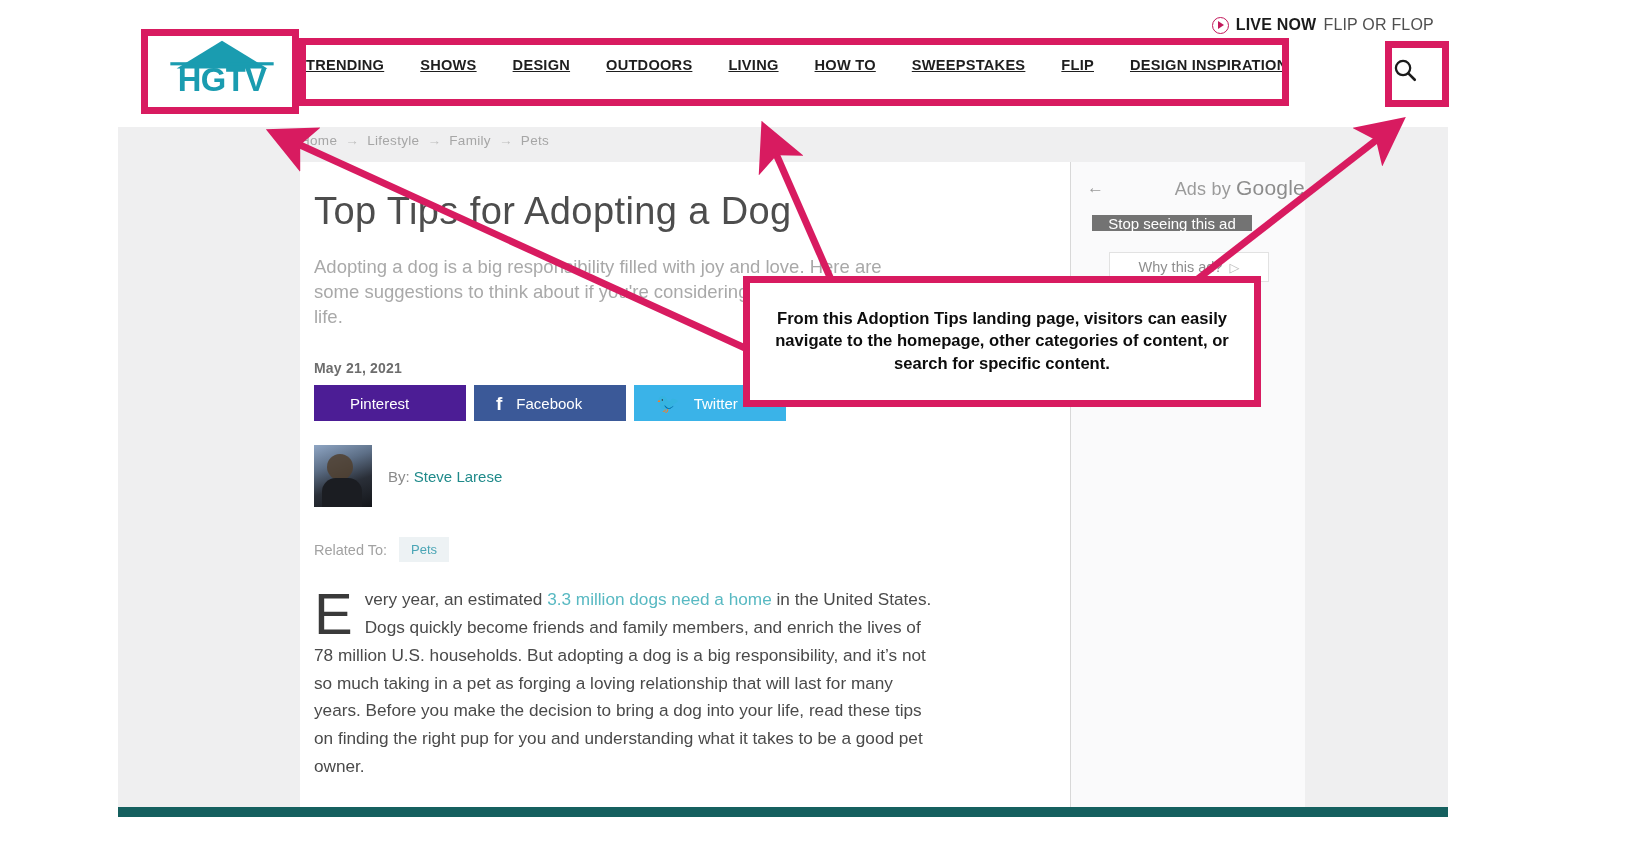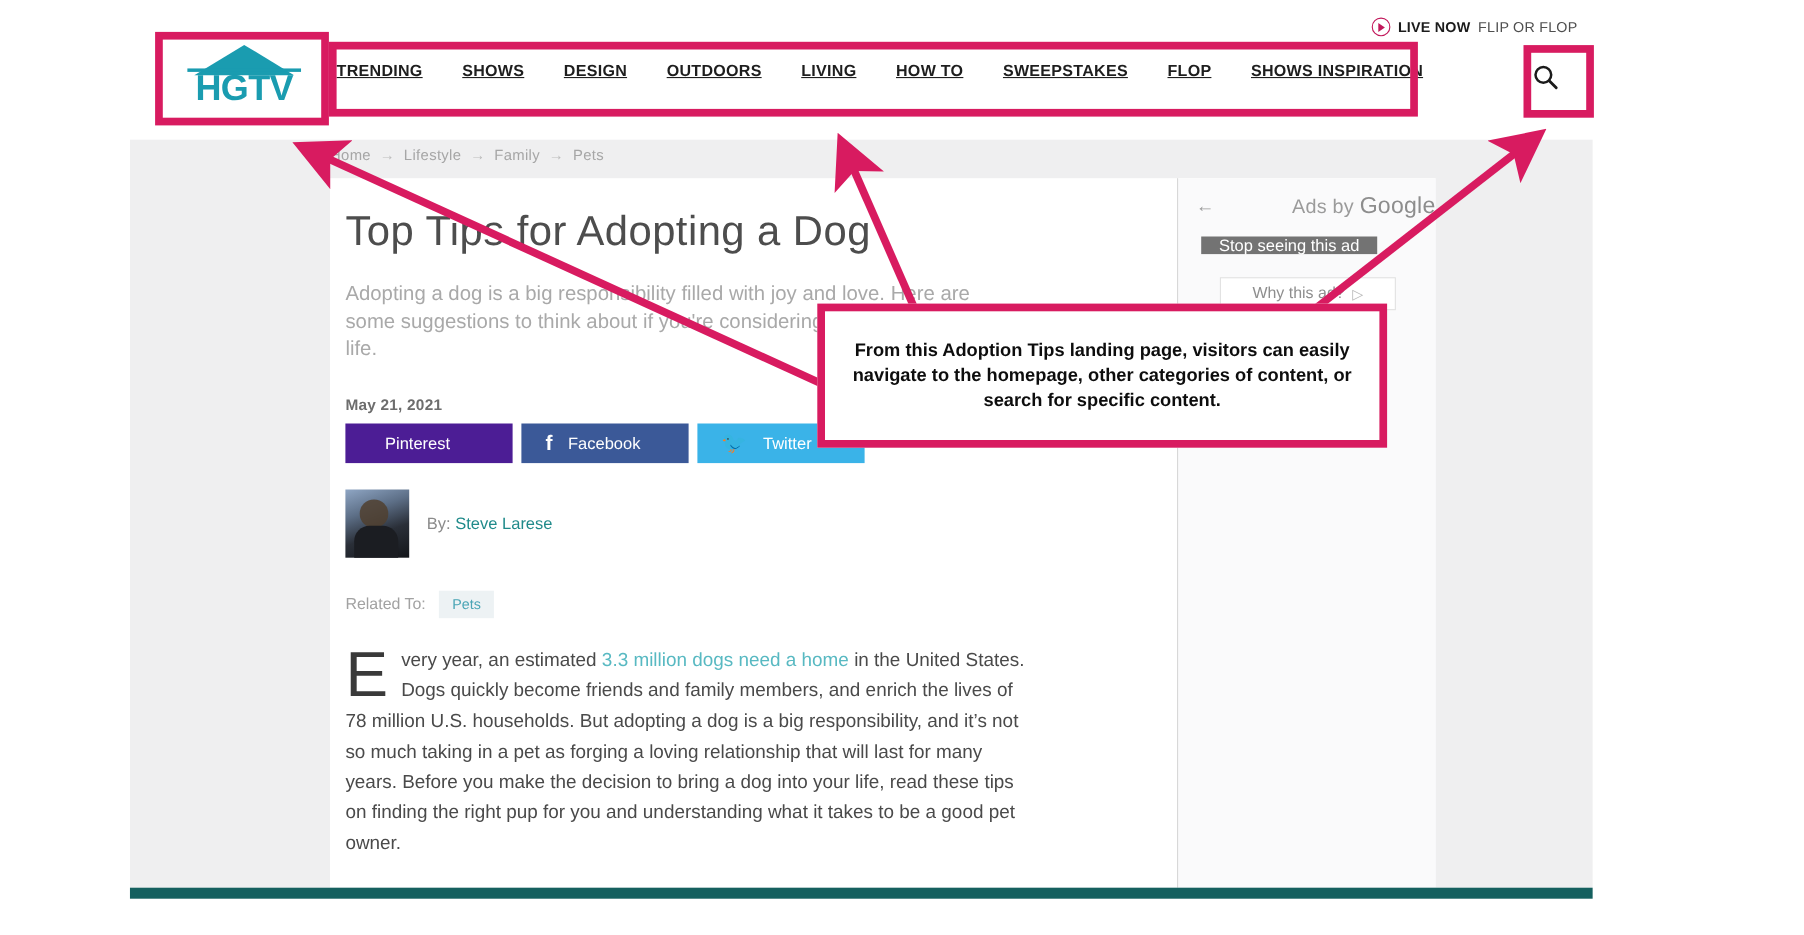--- a/index.html
+++ b/index.html
@@ -18,21 +18,21 @@
   }
 
   
   .site-header {
     position: absolute; left: 0; top: 0; width: 1330px; height: 127px;
     background: #ffffff;
   }
   .live-strip {
     position: absolute; right: 14px; top: 16px;
     display: flex; align-items: center; gap: 7px;
-    font-size: 13px; color: #4a4a4a; letter-spacing: .2px;
+    font-size: 16px; color: #4a4a4a; letter-spacing: .2px;
   }
   .live-play {
     width: 17px; height: 17px; border-radius: 50%;
     border: 1.6px solid #c2185b; position: relative; display:inline-block;
     background: #fff;
   }
   .live-play::after{
     content:""; position:absolute; left:5.5px; top:3.7px;
     border-left: 6.5px solid #c2185b;
     border-top: 4.6px solid transparent; border-bottom: 4.6px solid transparent;
@@ -220,22 +220,22 @@
       </div>
 
       <nav class="nav">
         <span class="nav-item">TRENDING</span>
         <span class="nav-item">SHOWS</span>
         <span class="nav-item">DESIGN</span>
         <span class="nav-item">OUTDOORS</span>
         <span class="nav-item">LIVING</span>
         <span class="nav-item">HOW TO</span>
         <span class="nav-item">SWEEPSTAKES</span>
-        <span class="nav-item">FLOP</span>
-        <span class="nav-item">SHOWS INSPIRATION</span>
+        <span class="nav-item">FLIP</span>
+        <span class="nav-item">DESIGN INSPIRATION</span>
       </nav>
 
       <div class="search-btn">
         <svg viewBox="0 0 24 24">
           <circle cx="10.2" cy="10.2" r="6.6" fill="none" stroke="#1b1b1b" stroke-width="2.1"></circle>
           <line x1="15.1" y1="15.1" x2="21" y2="21" stroke="#1b1b1b" stroke-width="2.4" stroke-linecap="round"></line>
         </svg>
       </div>
     </div>
 

